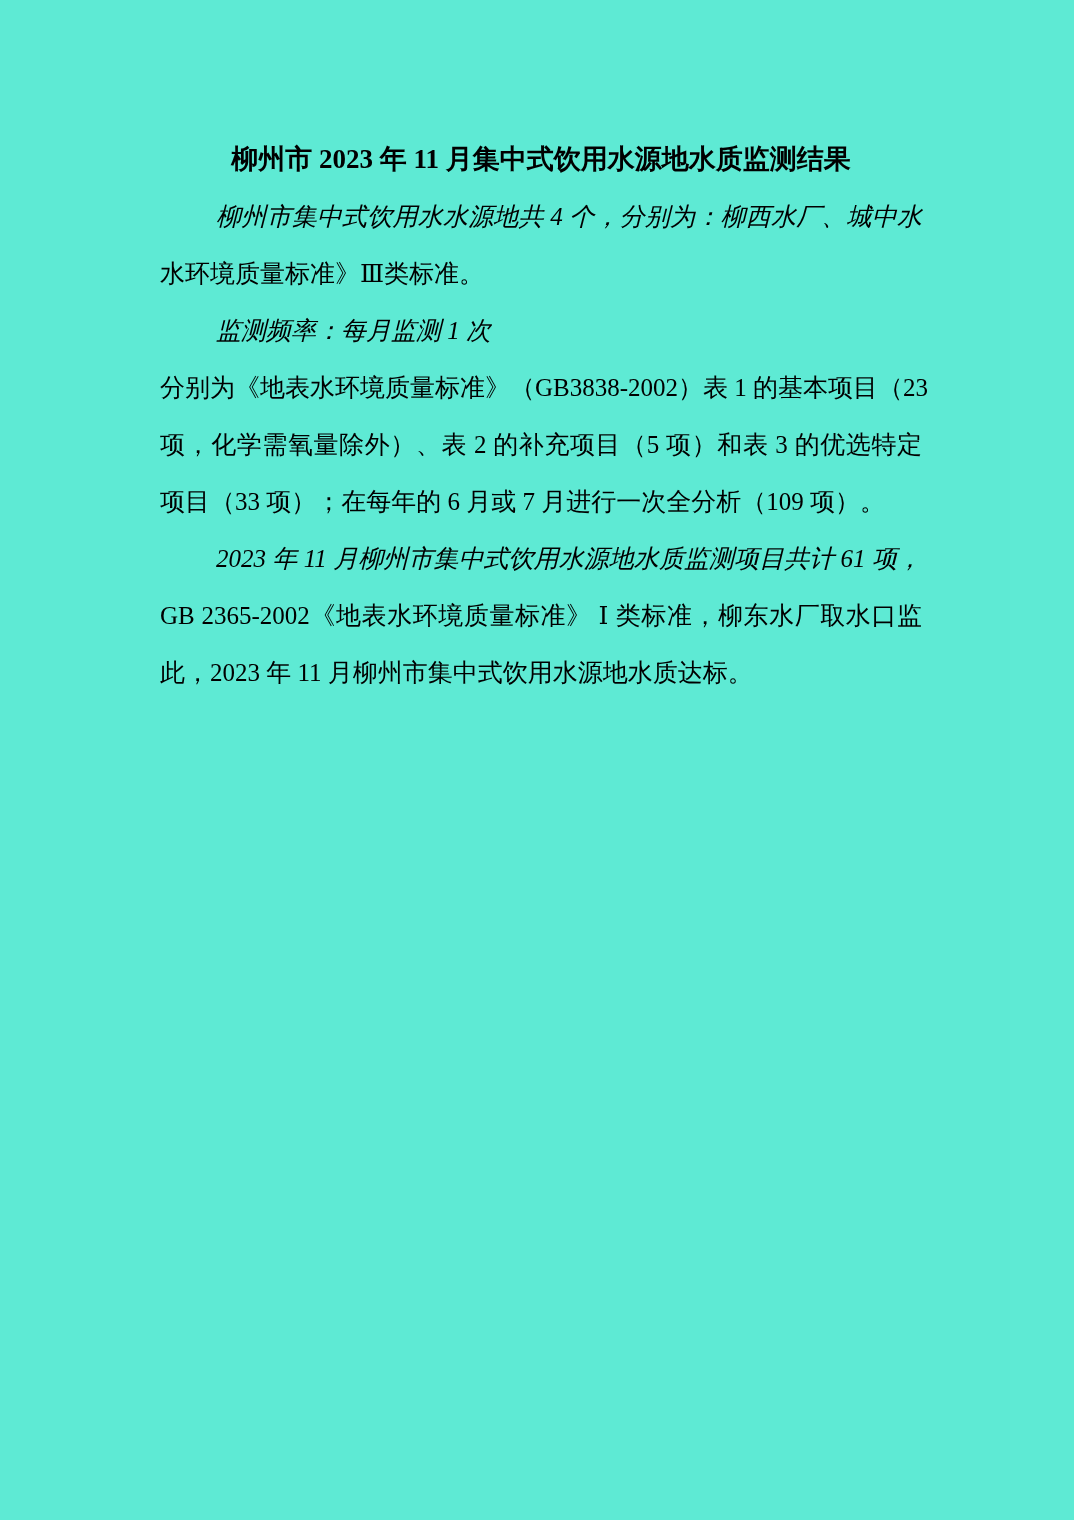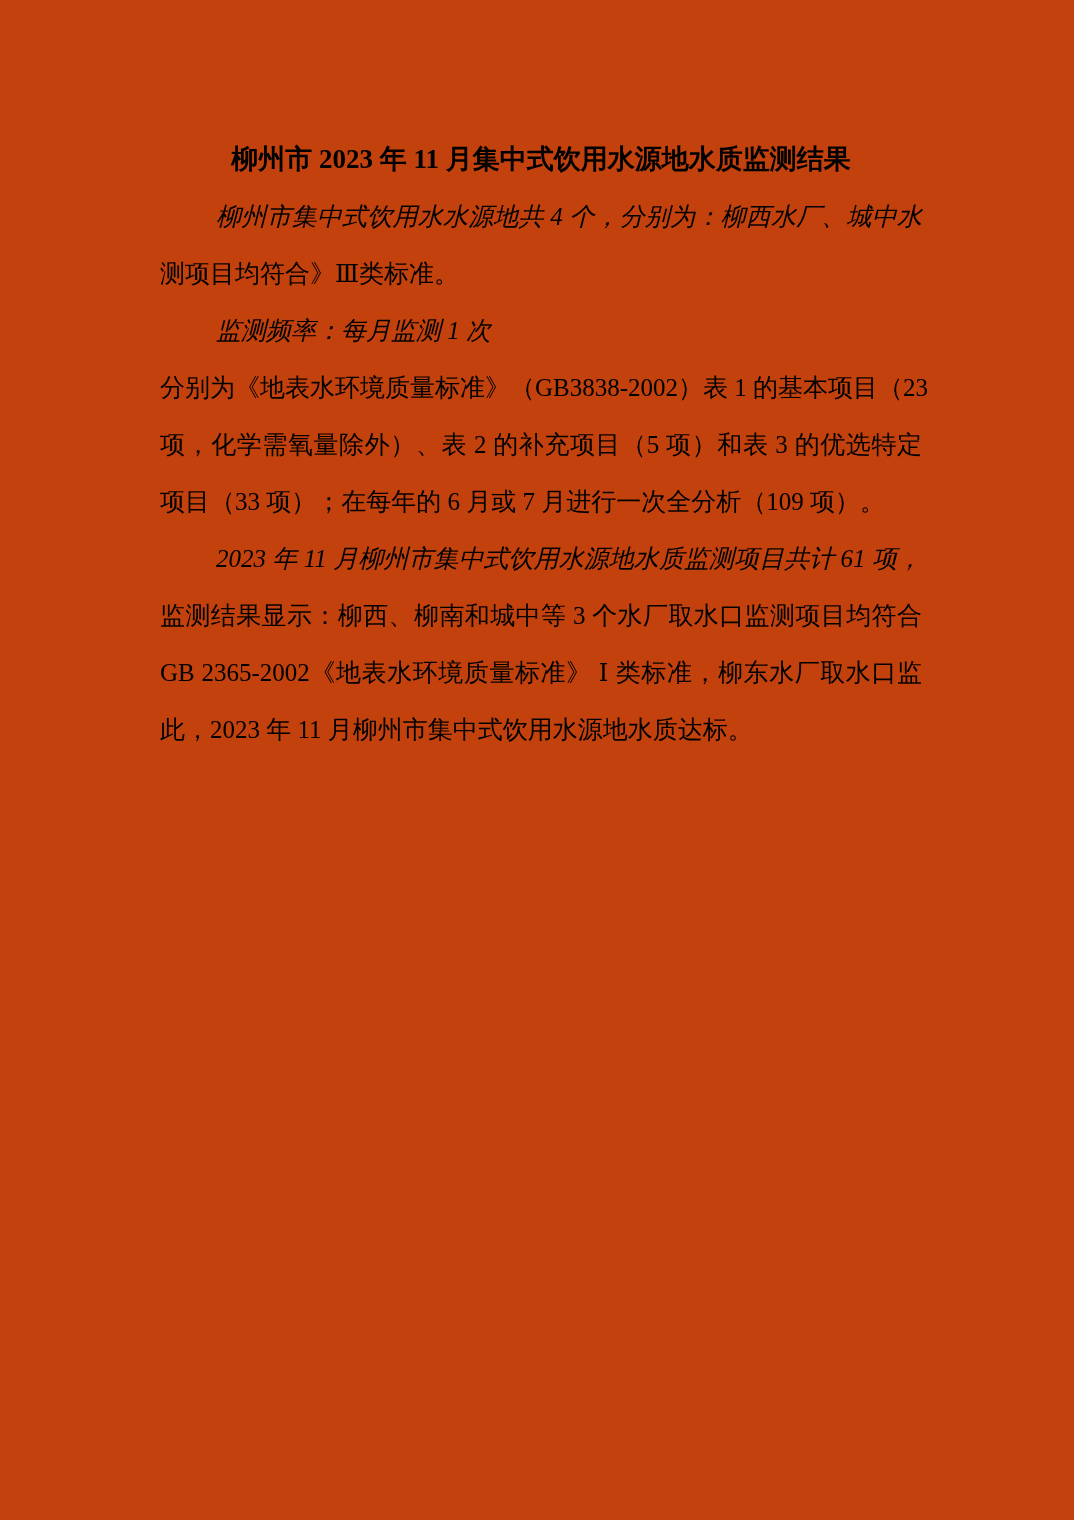--- a/index.html
+++ b/index.html
@@ -4,21 +4,21 @@
 <style>
   html, body {
     margin: 0;
     padding: 0;
     background: #ffffff;
   }
   .page {
     position: relative;
     width: 1074px;
     height: 1520px;
-    background: #c2410c;
+    background: #5eead4;
     overflow: hidden;
   }
   .textblock {
     position: absolute;
     left: 160px;
     top: 131px;
     width: 762px;
     color: #000000;
     font-family: "Liberation Serif", "DejaVu Serif", serif;
     font-size: 25px;
@@ -50,27 +50,26 @@
 </style>
 </head>
 <body>
 
 <div class="page">
   <div class="textblock">
 
     <div class="line title">柳州市 2023 年 11 月集中式饮用水源地水质监测结果</div>
 
     <div class="line fill indent">柳州市集中式饮用水水源地共 4 个，分别为：柳西水厂、城中水</div>
-    <div class="line end">测项目均符合》Ⅲ类标准。</div>
+    <div class="line end">水环境质量标准》Ⅲ类标准。</div>
 
     <div class="line end indent">监测频率：每月监测 1 次</div>
 
     <div class="line fill">分别为《地表水环境质量标准》（GB3838-2002）表 1 的基本项目（23</div>
     <div class="line fill">项，化学需氧量除外）、表 2 的补充项目（5 项）和表 3 的优选特定</div>
     <div class="line end">项目（33 项）；在每年的 6 月或 7 月进行一次全分析（109 项）。</div>
 
     <div class="line fill indent">2023 年 11 月柳州市集中式饮用水源地水质监测项目共计 61 项，</div>
-    <div class="line fill">监测结果显示：柳西、柳南和城中等 3 个水厂取水口监测项目均符合</div>
     <div class="line fill">GB 2365-2002《地表水环境质量标准》 Ⅰ 类标准，柳东水厂取水口监</div>
     <div class="line end">此，2023 年 11 月柳州市集中式饮用水源地水质达标。</div>
 
   </div>
 </div>
 
 </body></html>

